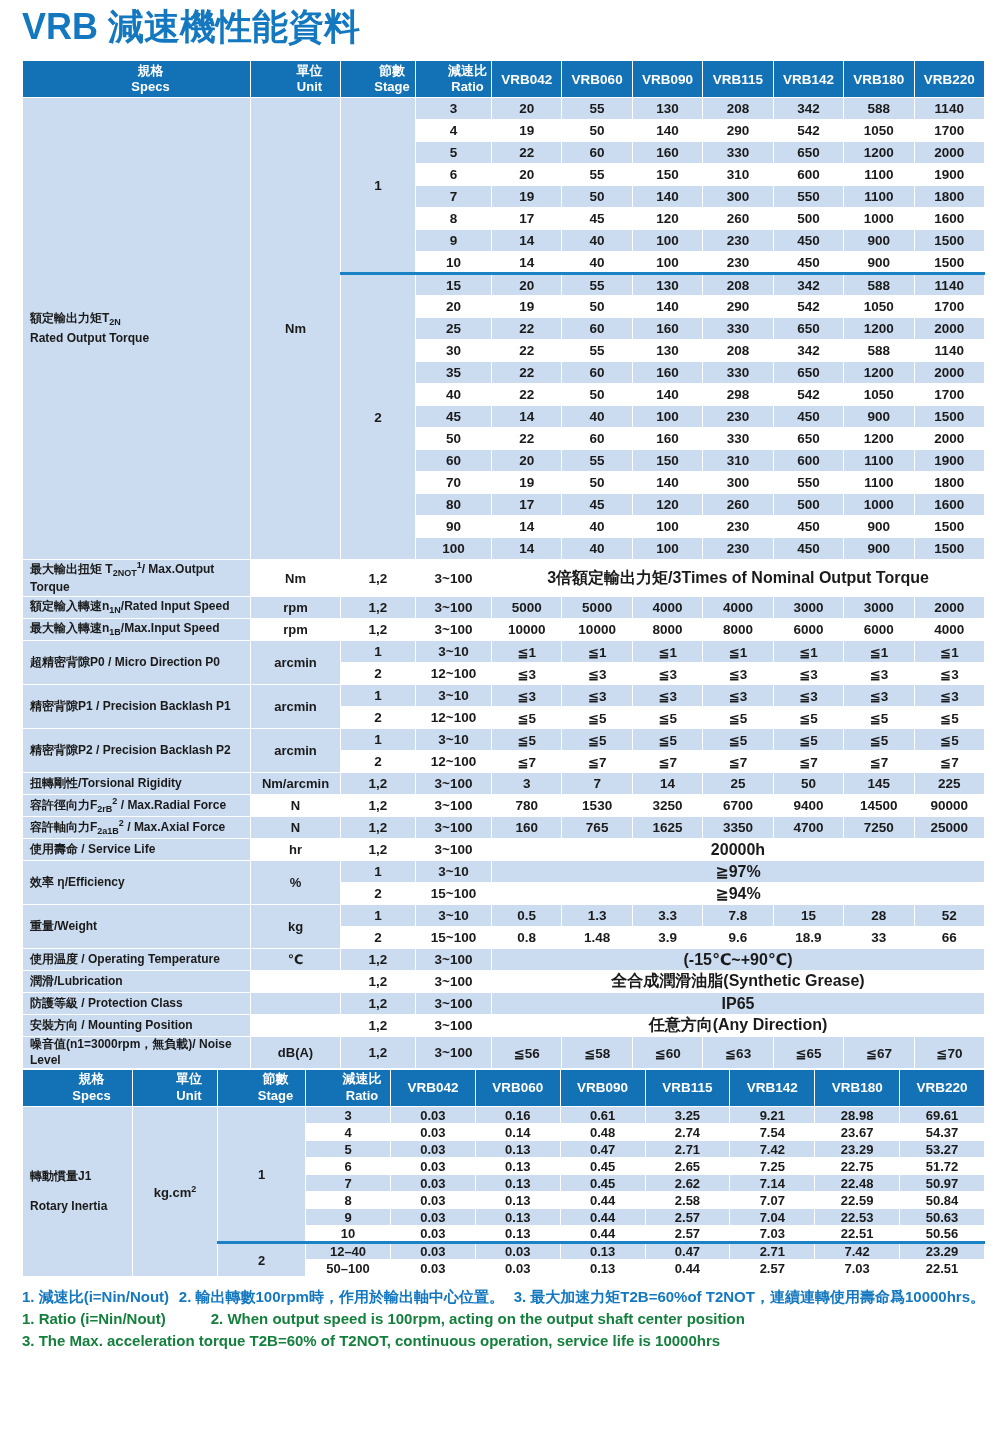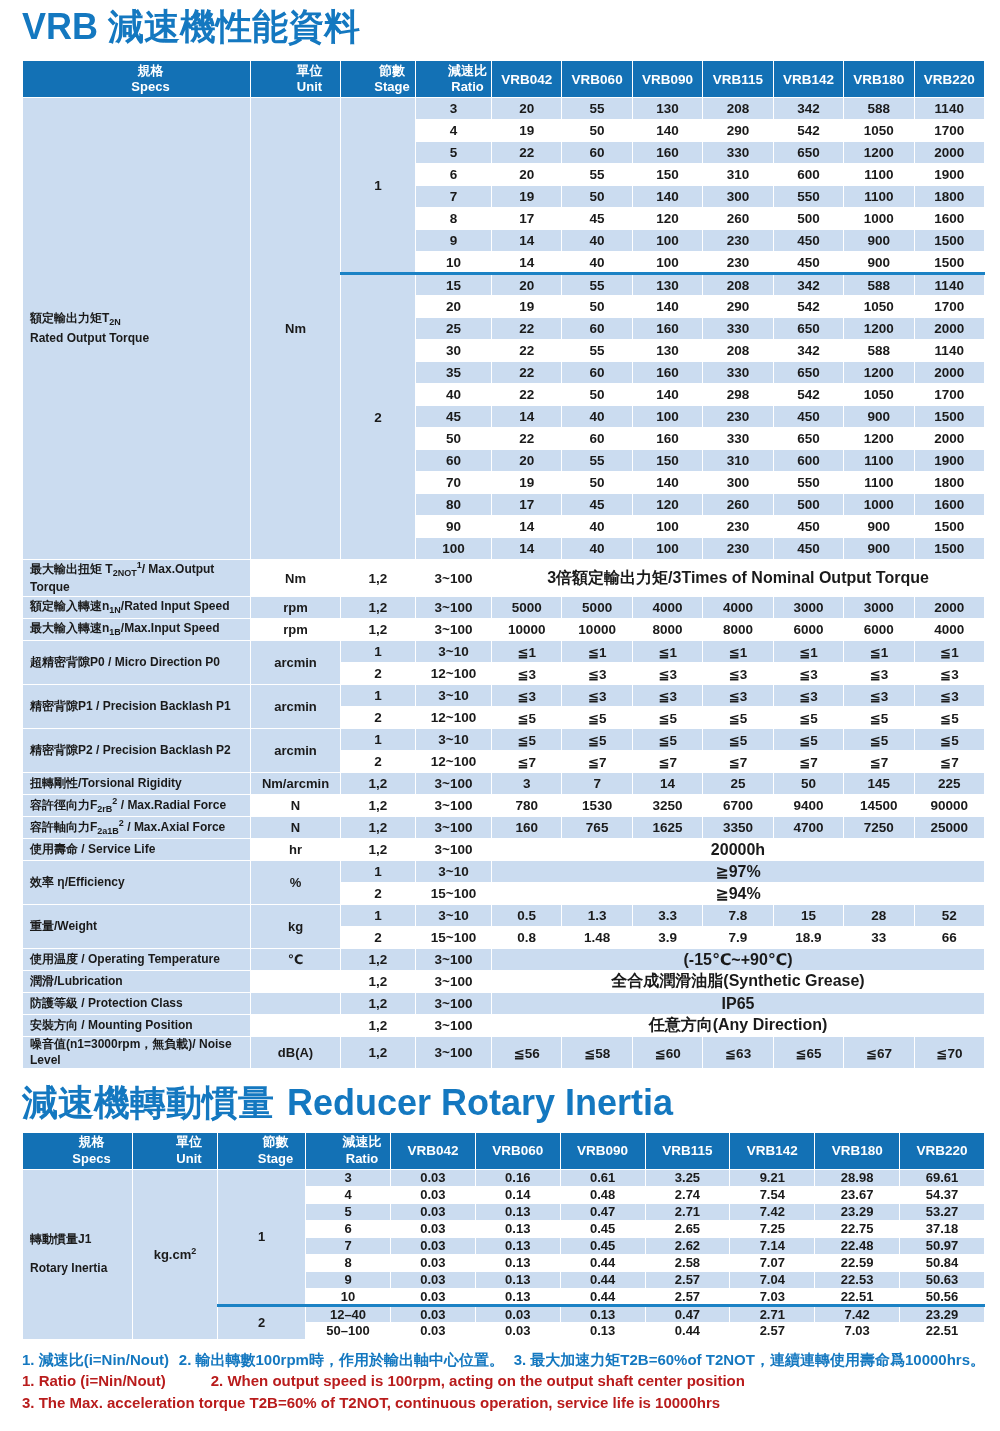--- a/index.html
+++ b/index.html
@@ -36,21 +36,21 @@
   td.label-cell sup{font-size:9px;}
   td.unit-cell{font-size:13px;}
   td.unit-cell sup{font-size:9px;}
   .big-label div{line-height:1.45;}
   .inertia-label .l2{margin-top:14px;}
   td.divider{border-bottom:3px solid var(--divider-blue);}
   td.span-cell{font-size:16px;}
 
   .notes{margin-top:10px;width:963px;}
   .note-zh{display:flex;justify-content:space-between;color:var(--title-blue);font-weight:bold;font-size:15px;line-height:1.3;}
-  .note-en{display:flex;font-size:15px;font-weight:bold;color:#b91c1c;line-height:1.35;margin-top:2px;}
+  .note-en{display:flex;font-size:15px;font-weight:bold;color:#15803d;line-height:1.35;margin-top:2px;}
   .note-en .sp{width:45px;display:inline-block;}
 </style>
 </head>
 <body>
 
 <div class="page">
 
   <div class="title title1">
     <span>VRB 減速機性能資料</span>
     <span class="gap-big"></span>
@@ -490,21 +490,21 @@
           <td class="lb value-cell">15</td>
           <td class="lb value-cell">28</td>
           <td class="lb value-cell">52</td>
         </tr>
         <tr>
           <td class="wt stage-cell">2</td>
           <td class="wt ratio-cell">15~100</td>
           <td class="wt value-cell">0.8</td>
           <td class="wt value-cell">1.48</td>
           <td class="wt value-cell">3.9</td>
-          <td class="wt value-cell">7.9</td>
+          <td class="wt value-cell">9.6</td>
           <td class="wt value-cell">18.9</td>
           <td class="wt value-cell">33</td>
           <td class="wt value-cell">66</td>
         </tr>
         <tr>
           <td class="lb label-cell" rowspan="1">使用温度 / Operating Temperature</td>
           <td class="lb unit-cell" rowspan="1">℃</td>
           <td class="lb stage-cell">1,2</td>
           <td class="lb ratio-cell">3~100</td>
           <td class="lb span-cell" colspan="7">(-15℃~+90℃)</td>
@@ -539,25 +539,20 @@
           <td class="lb value-cell">≦58</td>
           <td class="lb value-cell">≦60</td>
           <td class="lb value-cell">≦63</td>
           <td class="lb value-cell">≦65</td>
           <td class="lb value-cell">≦67</td>
           <td class="lb value-cell">≦70</td>
         </tr>
       </tbody>
   </table>
 
-  <div class="title title2">
-    <span>減速機轉動慣量</span>
-    <span class="gap-small"></span>
-    <span>Reducer Rotary Inertia</span>
-  </div>
 
   <table class="t2">
     <colgroup>
       <col style="width:110px">
         <col style="width:85px">
         <col style="width:88px">
         <col style="width:85px">
       <col>
         <col>
         <col>
@@ -631,21 +626,21 @@
           <td class="lb value-cell">53.27</td>
         </tr>
         <tr>
           <td class="wt ratio-cell">6</td>
           <td class="wt value-cell">0.03</td>
           <td class="wt value-cell">0.13</td>
           <td class="wt value-cell">0.45</td>
           <td class="wt value-cell">2.65</td>
           <td class="wt value-cell">7.25</td>
           <td class="wt value-cell">22.75</td>
-          <td class="wt value-cell">37.18</td>
+          <td class="wt value-cell">51.72</td>
         </tr>
         <tr>
           <td class="lb ratio-cell">7</td>
           <td class="lb value-cell">0.03</td>
           <td class="lb value-cell">0.13</td>
           <td class="lb value-cell">0.45</td>
           <td class="lb value-cell">2.62</td>
           <td class="lb value-cell">7.14</td>
           <td class="lb value-cell">22.48</td>
           <td class="lb value-cell">50.97</td>

